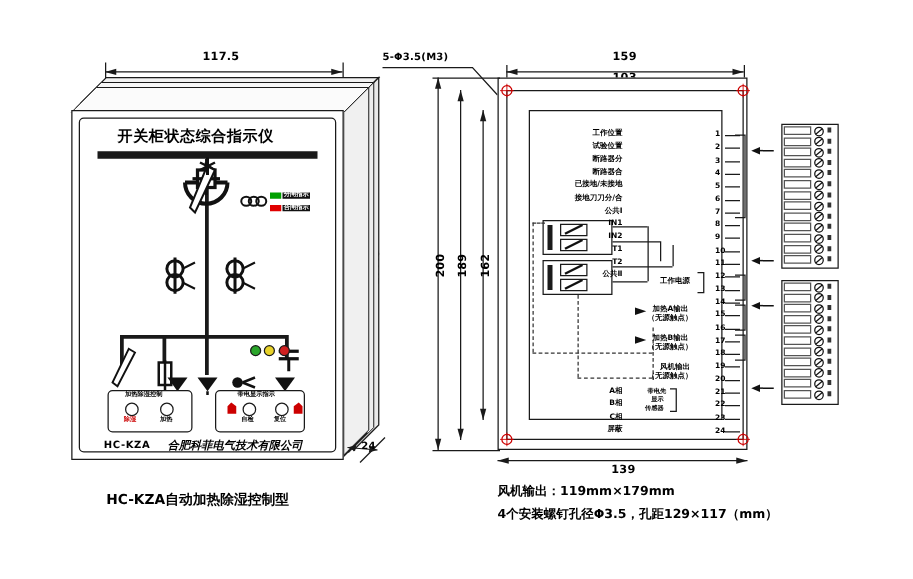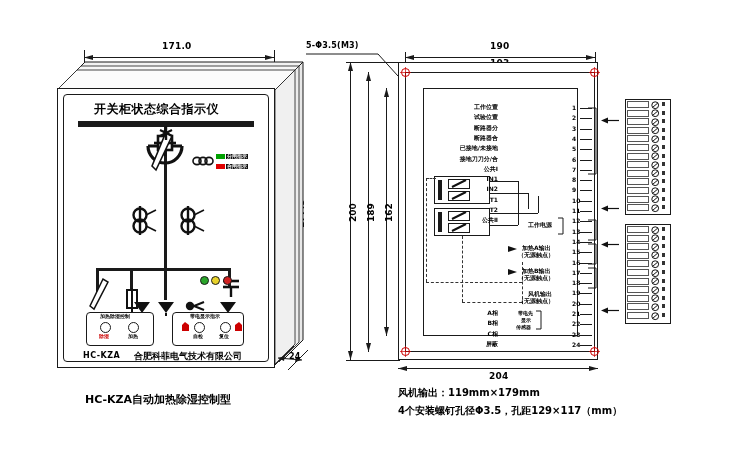--- a/index.html
+++ b/index.html
@@ -10,41 +10,41 @@
   .h1{height:1px;} .v1{width:1px;}
   .dim{font-size:9px;font-weight:bold;letter-spacing:.2px;white-space:nowrap;}
   .dimv{font-size:9px;font-weight:bold;white-space:nowrap;
         transform:rotate(-90deg);transform-origin:0 0;}
   .cn{font-size:6px;font-weight:bold;white-space:nowrap;line-height:1.05;}
   .cn5{font-size:5px;font-weight:bold;white-space:nowrap;line-height:1.05;}
   .num{font-size:6px;font-weight:bold;white-space:nowrap;}
   .title-cn{font-size:12px;font-weight:bold;white-space:nowrap;letter-spacing:.5px;}
   .foot{font-size:11px;font-weight:bold;white-space:nowrap;}
   .foot2{font-size:10px;font-weight:bold;white-space:nowrap;}
-  .brand{font-size:9px;font-weight:bold;white-space:nowrap;}
+  .brand{font-size:9px;font-weight:bold;white-space:nowrap;font-style:italic;}
   .model{font-size:8px;font-weight:bold;white-space:nowrap;letter-spacing:.5px;}
   .dash{position:absolute;height:0;border-top:1px dashed #333;}
   .dashv{position:absolute;width:0;border-left:1px dashed #333;}
   svg{position:absolute;overflow:visible;}
   .box{position:absolute;border:1px solid #1a1a1a;box-sizing:border-box;}
   .boxr{position:absolute;border:1px solid #1a1a1a;border-radius:4px;box-sizing:border-box;}
   .led{position:absolute;border:1.2px solid #1a1a1a;border-radius:50%;box-sizing:border-box;background:#fff;}
   .chip{position:absolute;height:5px;}
 </style>
 </head>
 <body>
 
 <div class="ln h1 abs" style="left:84px;top:57px;width:190px;"></div>
 <div class="ln v1 abs" style="left:84px;top:50px;height:22px;"></div>
 <div class="ln v1 abs" style="left:274px;top:50px;height:22px;"></div>
 <svg style="left:84px;top:53px;width:192px;height:9px;">
   <polygon points="0,4.5 9,2 9,7" fill="#1a1a1a"></polygon>
   <polygon points="190,4.5 181,2 181,7" fill="#1a1a1a"></polygon>
 </svg>
-<div class="dim abs" style="left:162px;top:41px;">171.0</div>
+<div class="dim abs" style="left:162px;top:41px;">117.5</div>
 
 <div class="ln v1 abs" style="left:287px;top:72px;height:270px;"></div>
 <svg style="left:283px;top:72px;width:9px;height:272px;">
   <polygon points="4.5,0 2,9 7,9" fill="#1a1a1a"></polygon>
   <polygon points="4.5,270 2,261 7,261" fill="#1a1a1a"></polygon>
 </svg>
 <div class="dimv abs" style="left:296px;top:228px;">177.5</div>
 <div class="ln h1 abs" style="left:274px;top:72px;width:18px;"></div>
 <div class="ln h1 abs" style="left:258px;top:342px;width:34px;"></div>
 
@@ -186,21 +186,21 @@
 
 <div class="foot abs" style="left:85px;top:392px;">HC-KZA自动加热除湿控制型</div>
 
 <div class="ln h1 abs" style="left:405px;top:57px;width:190px;"></div>
 <div class="ln v1 abs" style="left:405px;top:52px;height:20px;"></div>
 <div class="ln v1 abs" style="left:595px;top:52px;height:20px;"></div>
 <svg style="left:405px;top:53px;width:192px;height:9px;">
   <polygon points="0,4.5 9,2 9,7" fill="#1a1a1a"></polygon>
   <polygon points="190,4.5 181,2 181,7" fill="#1a1a1a"></polygon>
 </svg>
-<div class="dim abs" style="left:490px;top:41px;">190</div>
+<div class="dim abs" style="left:490px;top:41px;">159</div>
 
 <div class="ln h1 abs" style="left:423px;top:72px;width:155px;"></div>
 <svg style="left:423px;top:68px;width:157px;height:9px;">
   <polygon points="0,4.5 9,2 9,7" fill="#1a1a1a"></polygon>
   <polygon points="155,4.5 146,2 146,7" fill="#1a1a1a"></polygon>
 </svg>
 <div class="dim abs" style="left:490px;top:58px;">103</div>
 
 <div class="dim abs" style="left:306px;top:41px;font-size:8px;">5-Φ3.5(M3)</div>
 <svg style="left:306px;top:50px;width:110px;height:34px;">
@@ -256,21 +256,21 @@
 <div class="dimv abs" style="left:384px;top:222px;">162</div>
 
 <div class="ln h1 abs" style="left:346px;top:62px;width:54px;"></div>
 <div class="ln h1 abs" style="left:346px;top:360px;width:54px;"></div>
 
 <div class="ln h1 abs" style="left:398px;top:368px;width:200px;"></div>
 <svg style="left:398px;top:364px;width:202px;height:9px;">
   <polygon points="0,4.5 9,2 9,7" fill="#1a1a1a"></polygon>
   <polygon points="200,4.5 191,2 191,7" fill="#1a1a1a"></polygon>
 </svg>
-<div class="dim abs" style="left:489px;top:371px;">204</div>
+<div class="dim abs" style="left:489px;top:371px;">139</div>
 
 <div class="box" style="left:434px;top:176px;width:56px;height:28px;background:#fff;"></div>
 <div class="ln abs" style="left:438px;top:180px;width:4px;height:20px;"></div>
 <div class="box" style="left:448px;top:179px;width:22px;height:10px;background:#fff;"></div>
 <div class="box" style="left:448px;top:191px;width:22px;height:10px;background:#fff;"></div>
 <svg style="left:450px;top:179px;width:20px;height:22px;">
   <line x1="2" y1="8" x2="16" y2="1" stroke="#111" stroke-width="2"></line>
   <line x1="2" y1="20" x2="16" y2="13" stroke="#111" stroke-width="2"></line>
 </svg>
 

